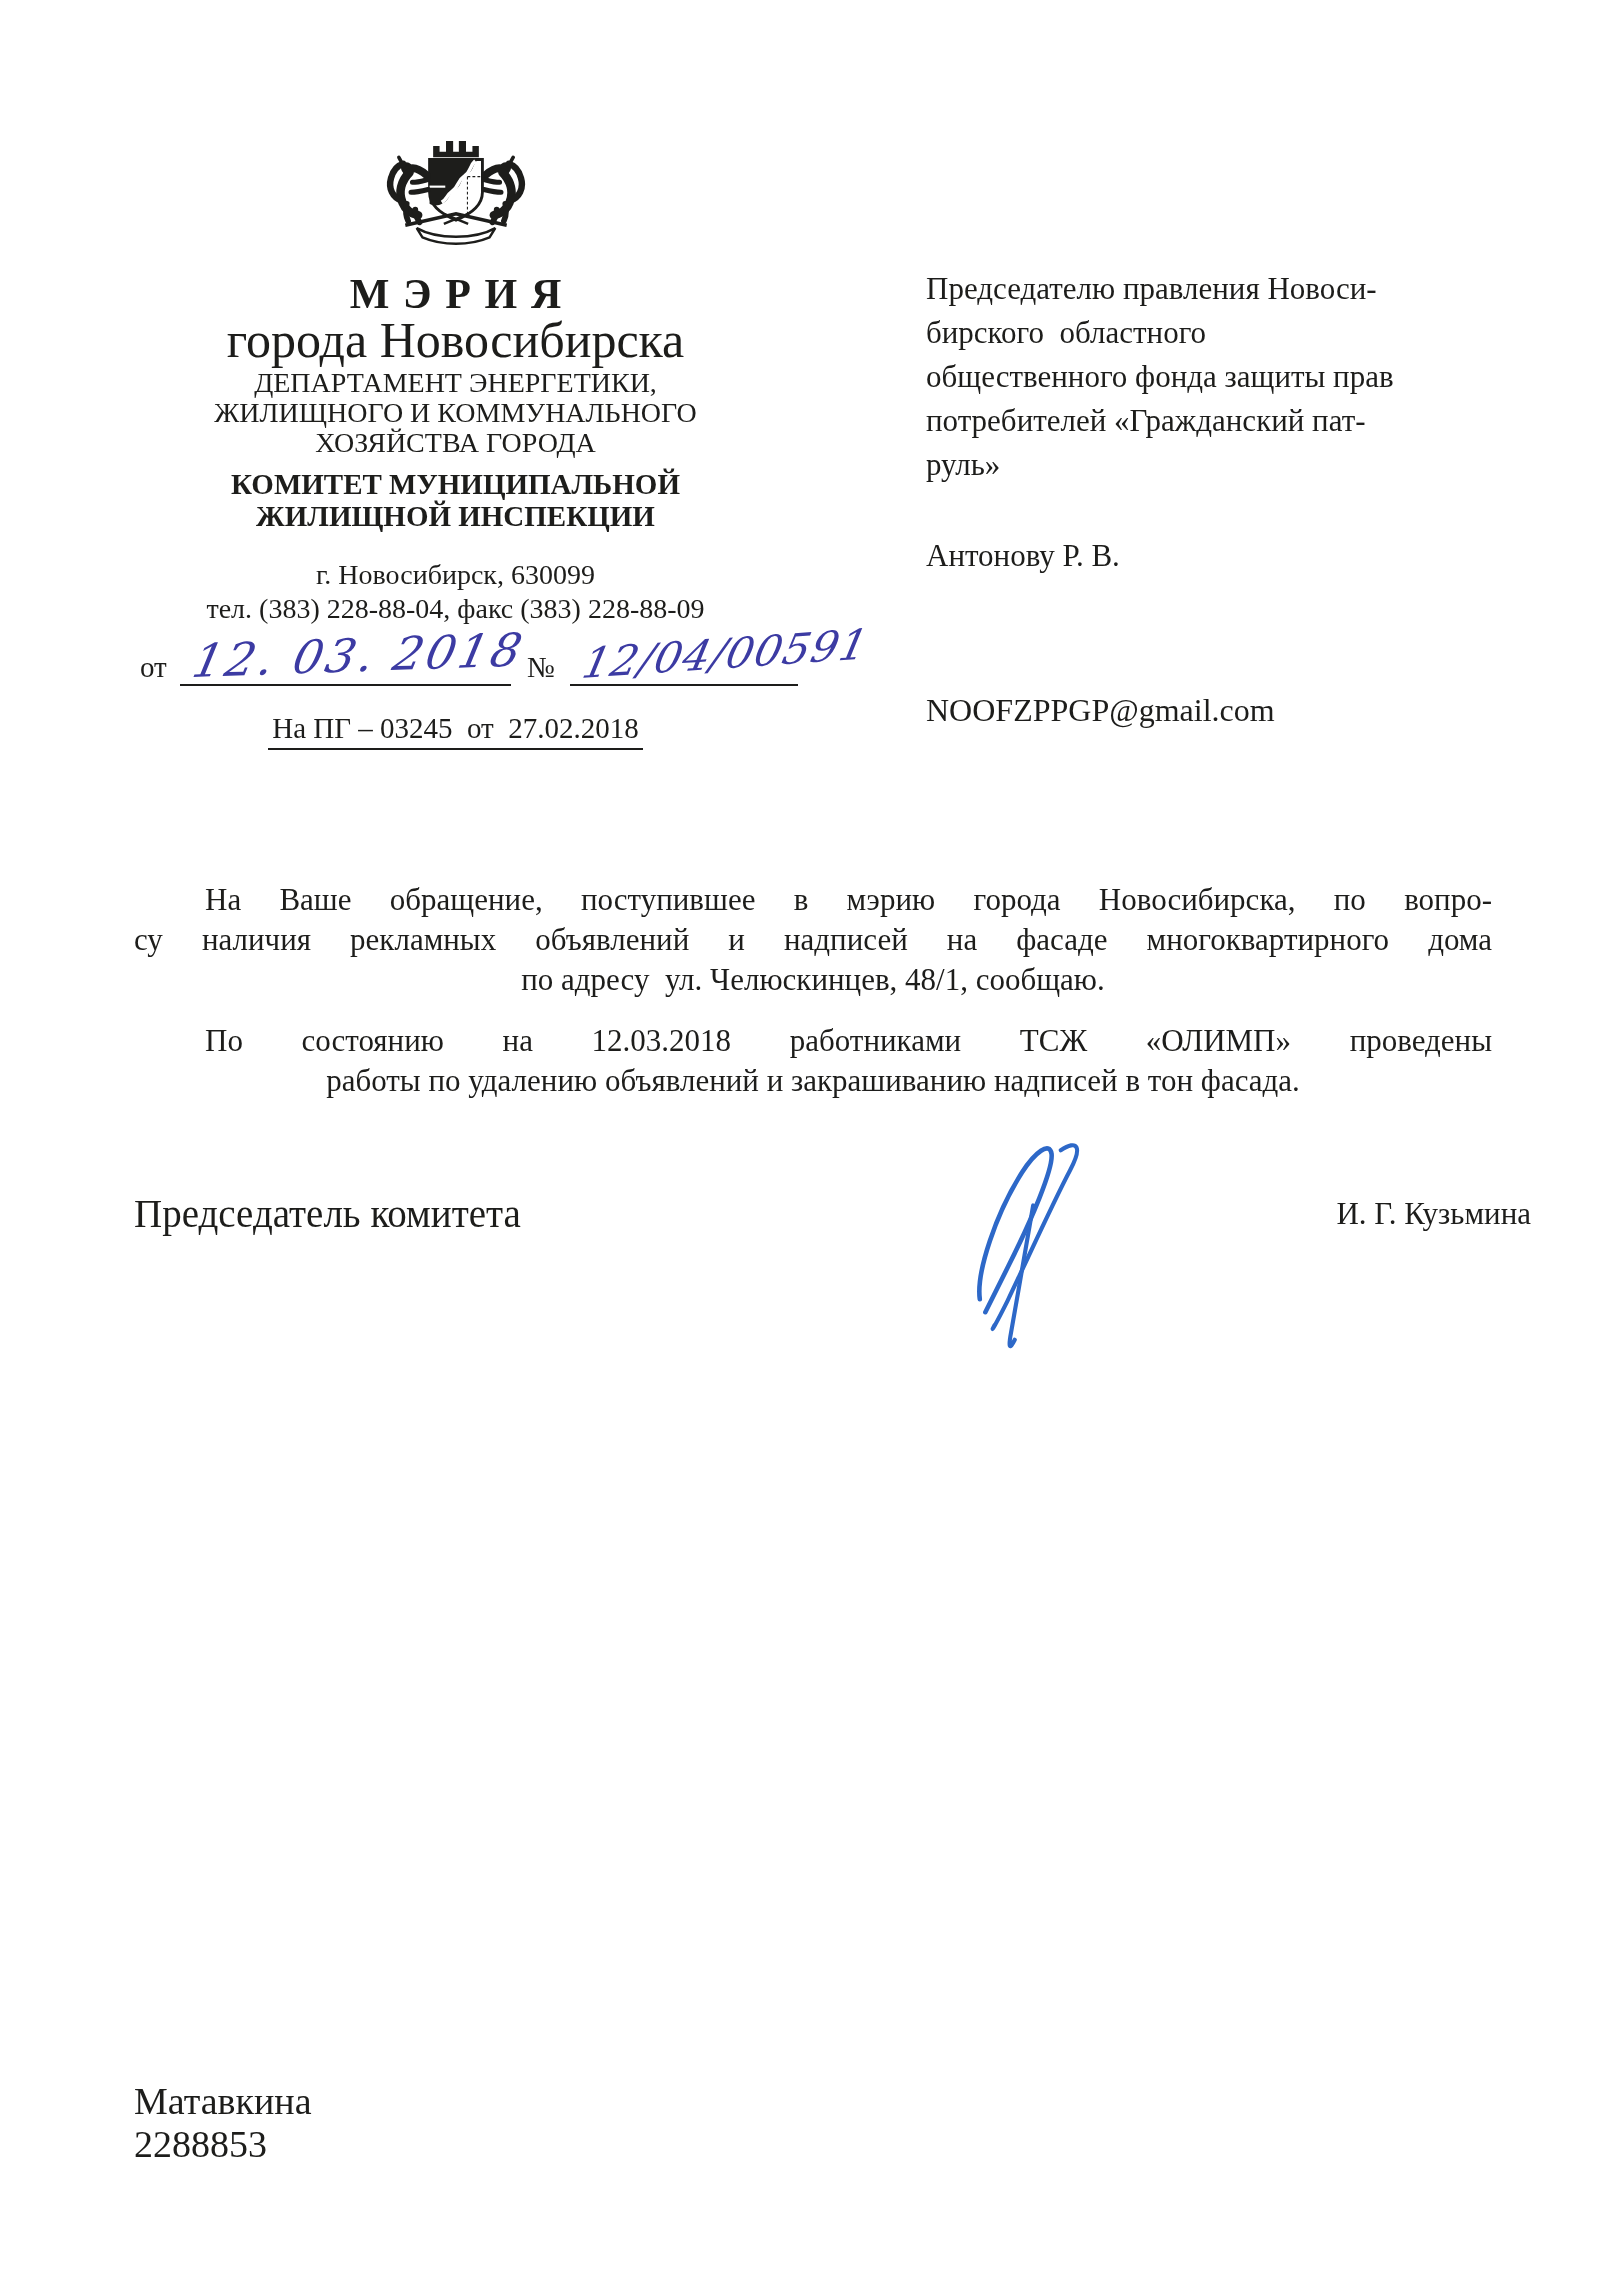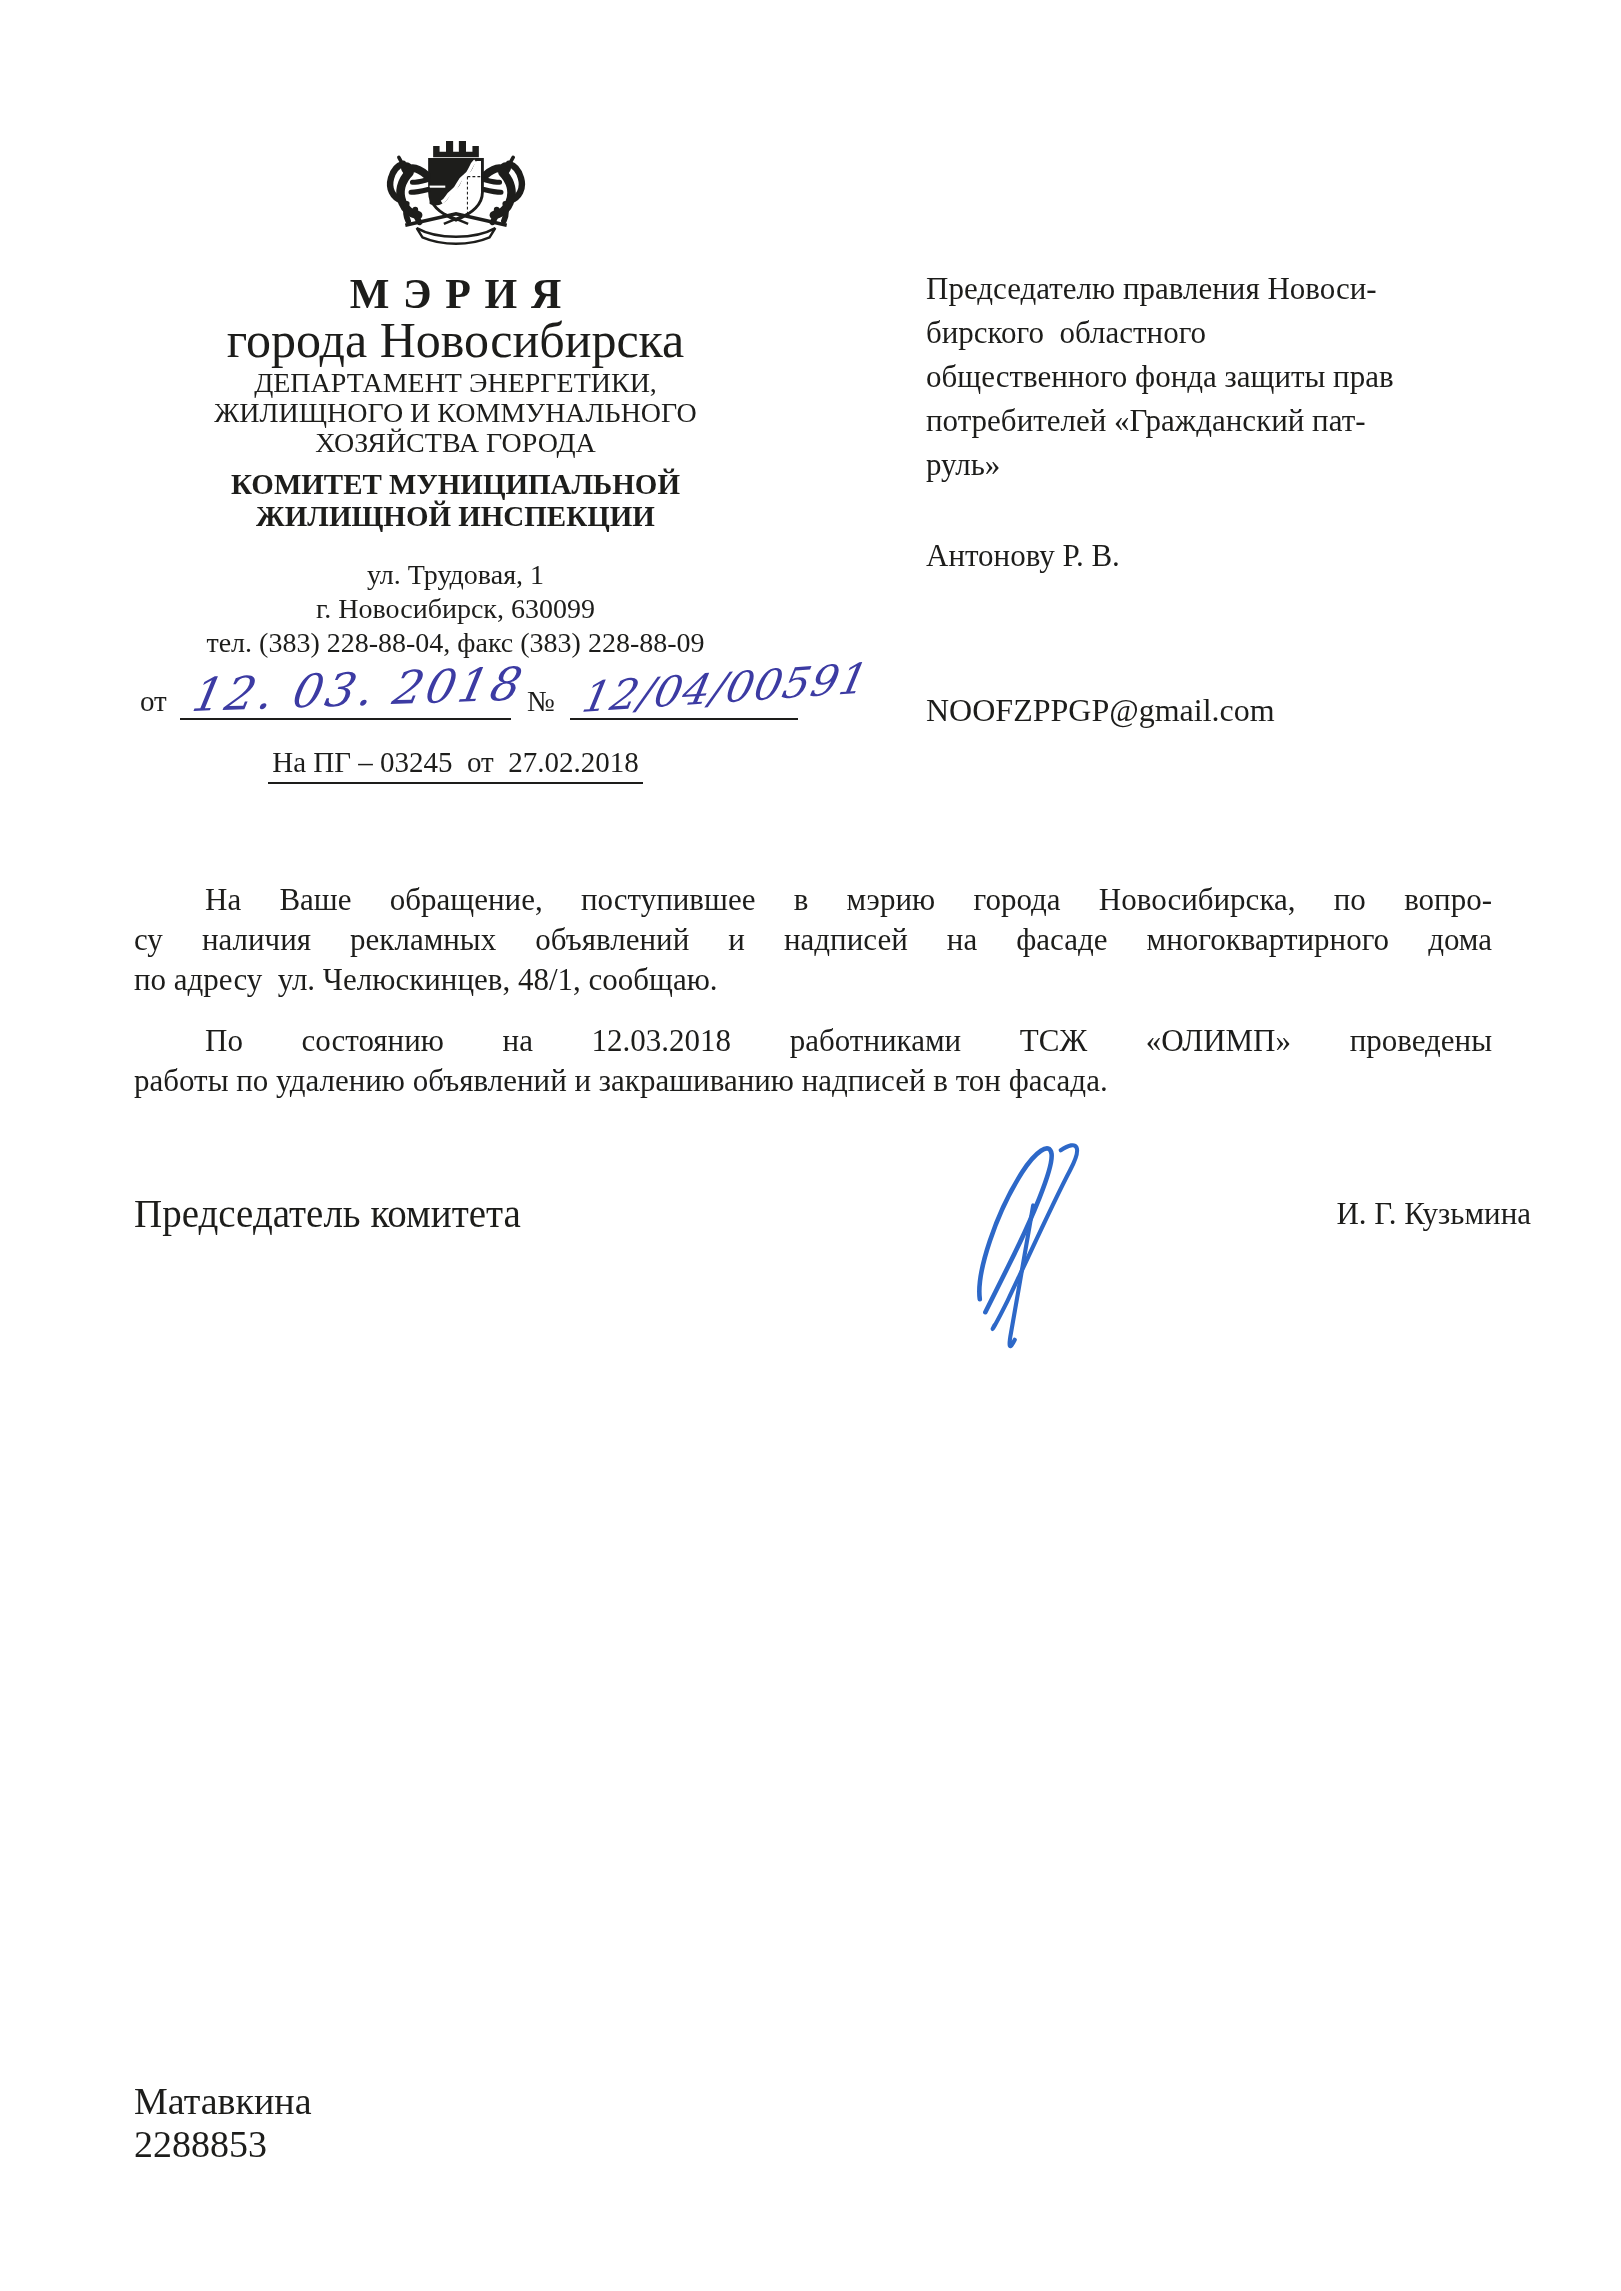--- a/index.html
+++ b/index.html
@@ -55,21 +55,21 @@
   
   .recipient{position:absolute;left:926px;top:267px;width:588px;font-size:31px;}
   .recipient-lines div{line-height:44px;white-space:pre;}
   .recipient-name{margin-top:47px;line-height:44px;}
   .recipient-email{margin-top:110px;font-size:32px;line-height:44px;}
   
   .body-text{position:absolute;left:134px;top:880px;width:1358px;font-size:31px;}
   .para div{line-height:40px;}
   .para div.justify{text-align:justify;text-align-last:justify;}
   .para div.indent{padding-left:71px;}
-  .para div.pre{white-space:pre;}
+  .para div.pre{white-space:pre;text-align:center;}
   .para + .para{margin-top:20.6px;}
   
   .sig-title{position:absolute;left:134px;top:1192px;font-size:39px;line-height:44px;}
   .signature-svg{position:absolute;left:943px;top:1123px;width:184px;height:233px;}
   .sig-name{position:absolute;left:1255px;top:1192px;width:276px;text-align:right;font-size:31px;line-height:44px;}
   
   .footer{position:absolute;left:134px;top:2080px;font-size:38px;}
   .footer div{line-height:43px;}
 </style>
 </head>
@@ -126,21 +126,20 @@
         <div>ЖИЛИЩНОГО И КОММУНАЛЬНОГО</div>
         <div>ХОЗЯЙСТВА ГОРОДА</div>
       </div>
 
     <div class="committee-lines">
         <div>КОМИТЕТ МУНИЦИПАЛЬНОЙ</div>
         <div>ЖИЛИЩНОЙ ИНСПЕКЦИИ</div>
       </div>
 
     <div class="address-lines">
-        <div>ул. Трудовая, 1</div>
         <div>г. Новосибирск, 630099</div>
         <div>тел. (383) 228-88-04, факс (383) 228-88-09</div>
       </div>
 
     <div class="outgoing-row">
       <span class="lbl">от</span>
       <span class="blank blank-date">
         <span class="handwriting hw-date">12. 03. 2018</span>
       </span>
       <span class="lbl">№</span>

